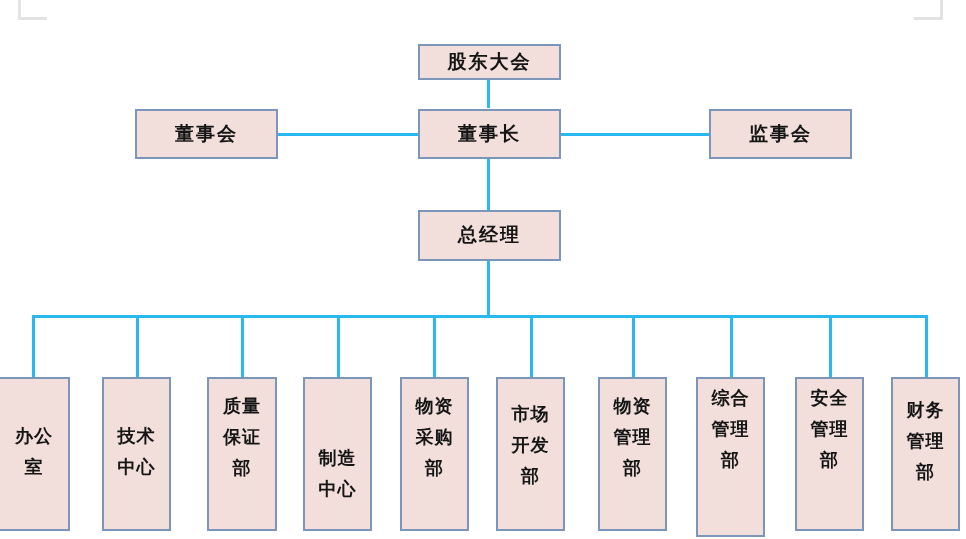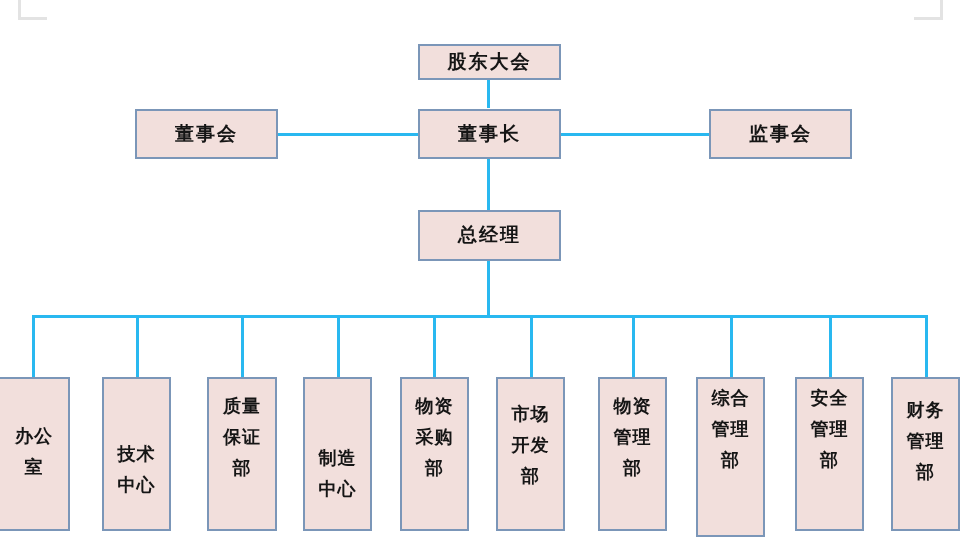--- a/index.html
+++ b/index.html
@@ -128,21 +128,21 @@
 
   <div class="node top-rank" style="left:418px; top:210px; width:143px; height:51px;">
     <span class="label">总经理</span>
   </div>
 
   <div class="node dept" style="left:-2px; top:377px; width:72px; height:154px; padding-top:42px;">
     <span class="label">办公
 室</span>
   </div>
 
-  <div class="node dept" style="left:102px; top:377px; width:69px; height:154px; padding-top:60px;">
+  <div class="node dept" style="left:102px; top:377px; width:69px; height:154px; padding-top:42px;">
     <span class="label">技术
 中心</span>
   </div>
 
   <div class="node dept" style="left:207px; top:377px; width:70px; height:154px; padding-top:12px;">
     <span class="label">质量
 保证
 部</span>
   </div>
 

